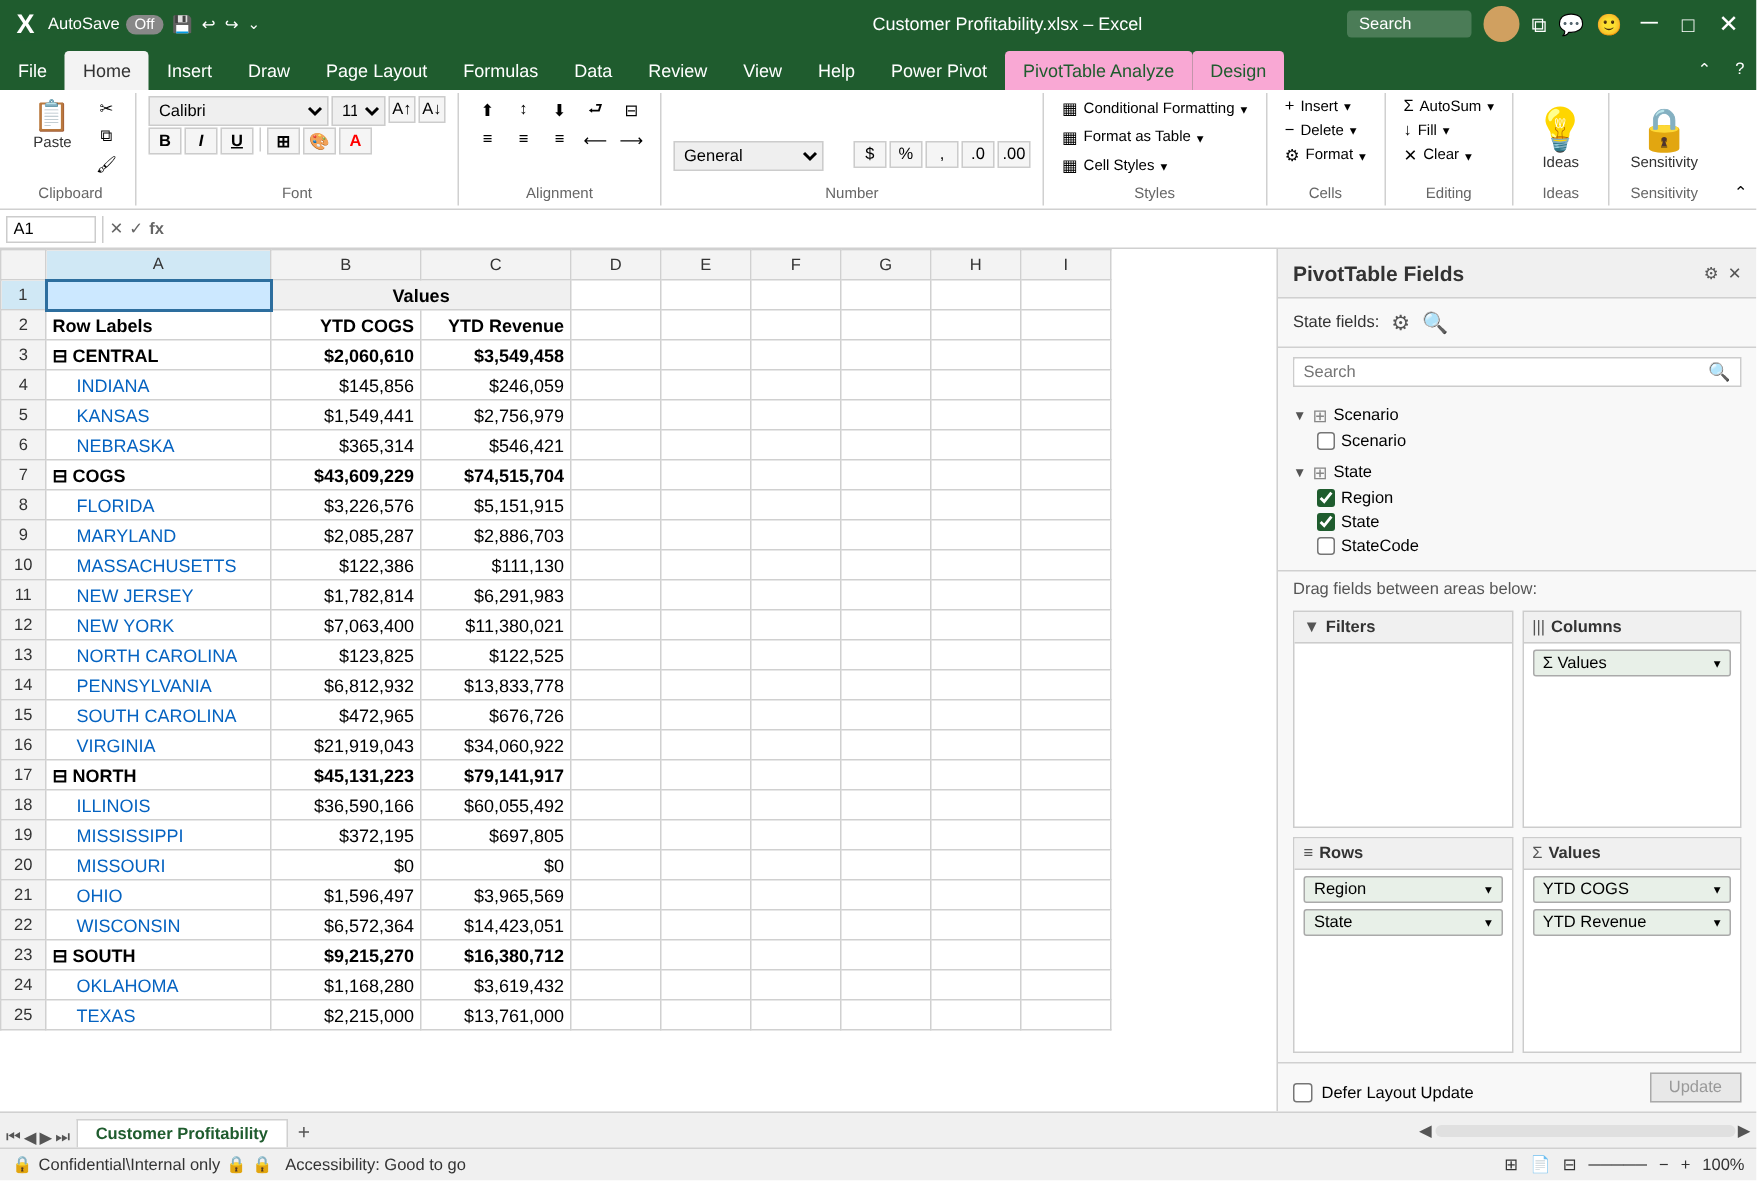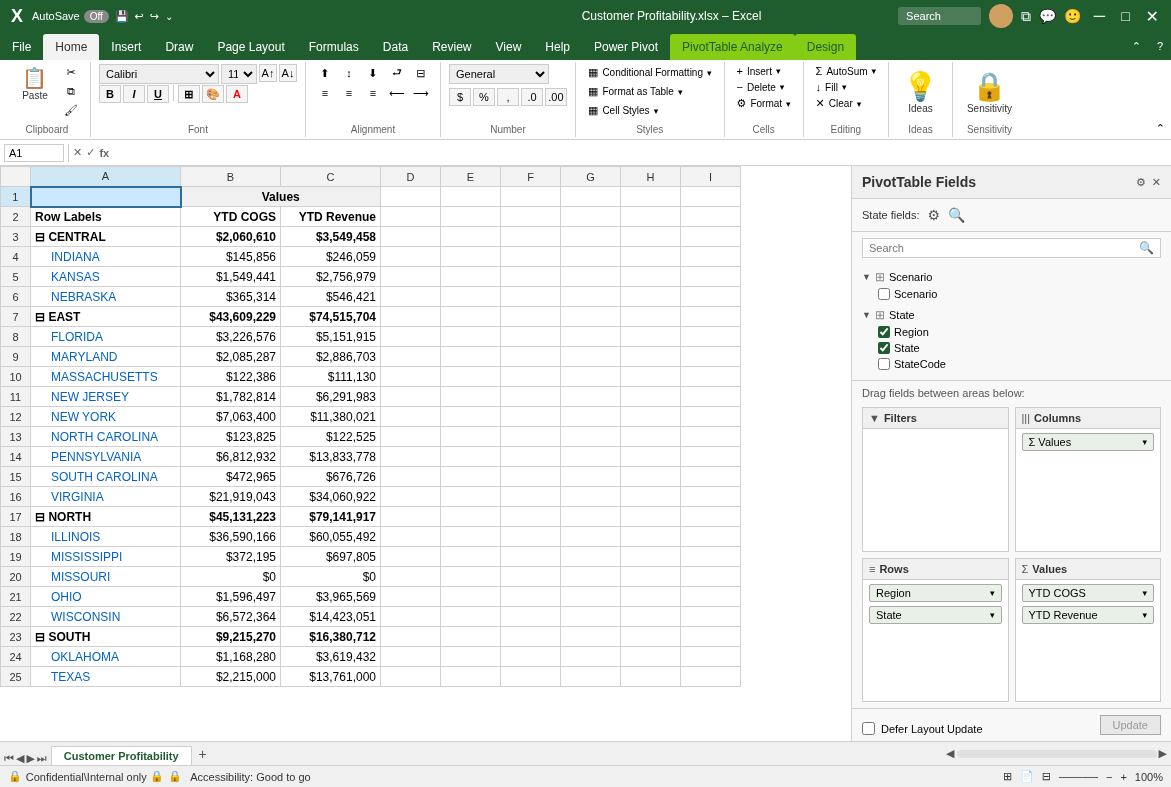--- a/index.html
+++ b/index.html
@@ -22,21 +22,21 @@
     .toggle-off { background: #888; border-radius: 8px; padding: 1px 6px; font-size: 10px; color: white; }
     .ribbon-tabs { display: flex; background: #1f5c2e; padding-top: 2px; }
     .ribbon-tab {
       padding: 6px 12px;
       color: white;
       font-size: 12px;
       cursor: pointer;
       border-radius: 3px 3px 0 0;
     }
     .ribbon-tab.active { background: #f3f3f3; color: #333; }
-    .ribbon-tab.highlight { background: #84cc16; color: #1f5c2e; border-radius: 3px 3px 0 0; }
+    .ribbon-tab.highlight { background: #f9a8d4; color: #1f5c2e; border-radius: 3px 3px 0 0; }
 
     .ribbon-content { display: flex; align-items: stretch; padding: 2px 4px; min-height: 80px; border-bottom: 1px solid #d0d0d0; }
     .ribbon-group { display: flex; flex-direction: column; align-items: center; border-right: 1px solid #d0d0d0; padding: 2px 8px; min-width: fit-content; }
     .ribbon-group-content { display: flex; align-items: flex-start; gap: 2px; flex: 1; }
     .ribbon-group-label { font-size: 10px; color: #666; margin-top: auto; padding-top: 2px; }
 
     .rb-btn {
       display: flex;
       flex-direction: column;
       align-items: center;
@@ -58,21 +58,21 @@
     .font-select { font-size: 11px; border: 1px solid #ccc; padding: 1px 2px; width: 120px; height: 20px; }
     .font-size { font-size: 11px; border: 1px solid #ccc; padding: 1px 2px; width: 36px; height: 20px; }
     .font-btn { width: 18px; height: 18px; border: 1px solid #ccc; background: #f5f5f5; cursor: pointer; font-size: 11px; display: flex; align-items: center; justify-content: center; }
     .format-btn { width: 22px; height: 18px; border: 1px solid #ccc; background: #f5f5f5; cursor: pointer; font-size: 11px; font-weight: bold; display: flex; align-items: center; justify-content: center; }
     .separator { width: 1px; background: #ccc; margin: 0 2px; height: 16px; }
 
     .align-section { display: flex; flex-direction: column; gap: 2px; }
     .align-row { display: flex; gap: 2px; }
     .align-btn { width: 22px; height: 18px; border: 1px solid transparent; background: transparent; cursor: pointer; display: flex; align-items: center; justify-content: center; font-size: 11px; }
 
-    .number-section { display: flex; flex-direction: column; gap: 4px; }
+    .number-section { display: flex; flex-direction: row; gap: 20px; margin-top: 30px; }
     .num-select { font-size: 11px; border: 1px solid #ccc; padding: 1px 2px; width: 100px; height: 20px; }
     .num-row { display: flex; gap: 2px; }
     .num-btn { width: 22px; height: 18px; border: 1px solid #ccc; background: #f5f5f5; cursor: pointer; font-size: 11px; display: flex; align-items: center; justify-content: center; }
     .styles-btn { display: flex; align-items: center; gap: 4px; font-size: 11px; cursor: pointer; padding: 2px 4px; border-radius: 2px; }
     .styles-arrow { font-size: 9px; }
     .cell-btn { display: flex; align-items: center; gap: 4px; font-size: 11px; cursor: pointer; padding: 1px 4px; border-radius: 2px; }
 
     
     .formula-bar {
       display: flex;
@@ -546,21 +546,21 @@
                 <td class="text-right">$546,421</td>
                 <td></td>
                 <td></td>
                 <td></td>
                 <td></td>
                 <td></td>
                 <td></td>
               </tr>
               <tr>
                 <th class="row-header">7</th>
-                <td class="bold" style="color: rgb(0, 0, 0);">⊟ EAST</td>
+                <td class="bold" style="color: rgb(0, 0, 0);">⊟ COGS</td>
                 <td class="text-right bold">$43,609,229</td>
                 <td class="text-right bold">$74,515,704</td>
                 <td></td>
                 <td></td>
                 <td></td>
                 <td></td>
                 <td></td>
                 <td></td>
               </tr>
               <tr>

